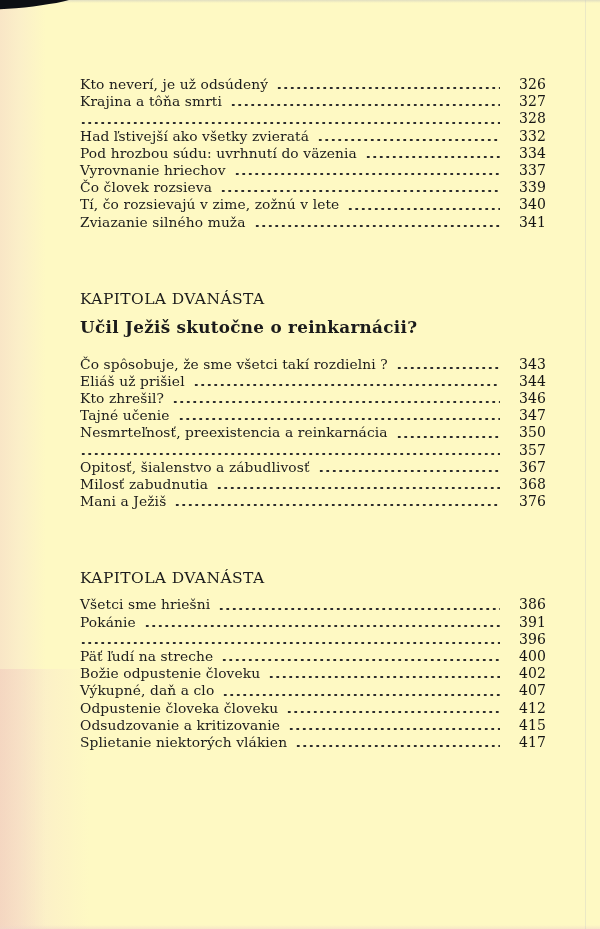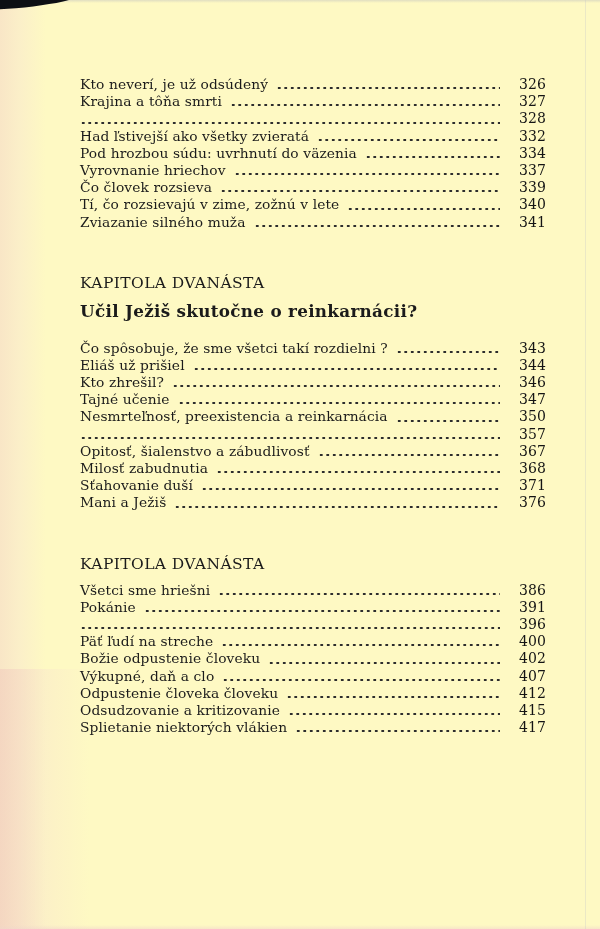--- a/index.html
+++ b/index.html
@@ -91,21 +91,21 @@
     flex: 0 0 36px;
     text-align: right;
     font-weight: normal;
     font-size: 14px;
     color: #141414;
   }
   .section {
     margin-top: 0;
   }
   .section + .section {
-    margin-top: 43px;
+    margin-top: 59px;
   }
   .kapitola {
     font-size: 15.5px;
     letter-spacing: 0.4px;
     margin-bottom: 9px;
   }
   .chapter-title {
     font-weight: bold;
     font-size: 16.8px;
     letter-spacing: 0.3px;
@@ -206,25 +206,20 @@
           <span class="toc-label">Opitosť, šialenstvo a zábudlivosť</span>
           <span class="leader"></span>
           <span class="pagenum">367</span>
         </div>
         <div class="toc-row">
           <span class="toc-label">Milosť zabudnutia</span>
           <span class="leader"></span>
           <span class="pagenum">368</span>
         </div>
         <div class="toc-row">
-          <span class="toc-label">Sťahovanie duší</span>
-          <span class="leader"></span>
-          <span class="pagenum">371</span>
-        </div>
-        <div class="toc-row">
           <span class="toc-label">Mani a Ježiš</span>
           <span class="leader"></span>
           <span class="pagenum">376</span>
         </div>
       </section>
       <section class="section">
         <div class="kapitola">KAPITOLA DVANÁSTA</div>
         <div class="toc-row">
           <span class="toc-label">Všetci sme hriešni</span>
           <span class="leader"></span>

